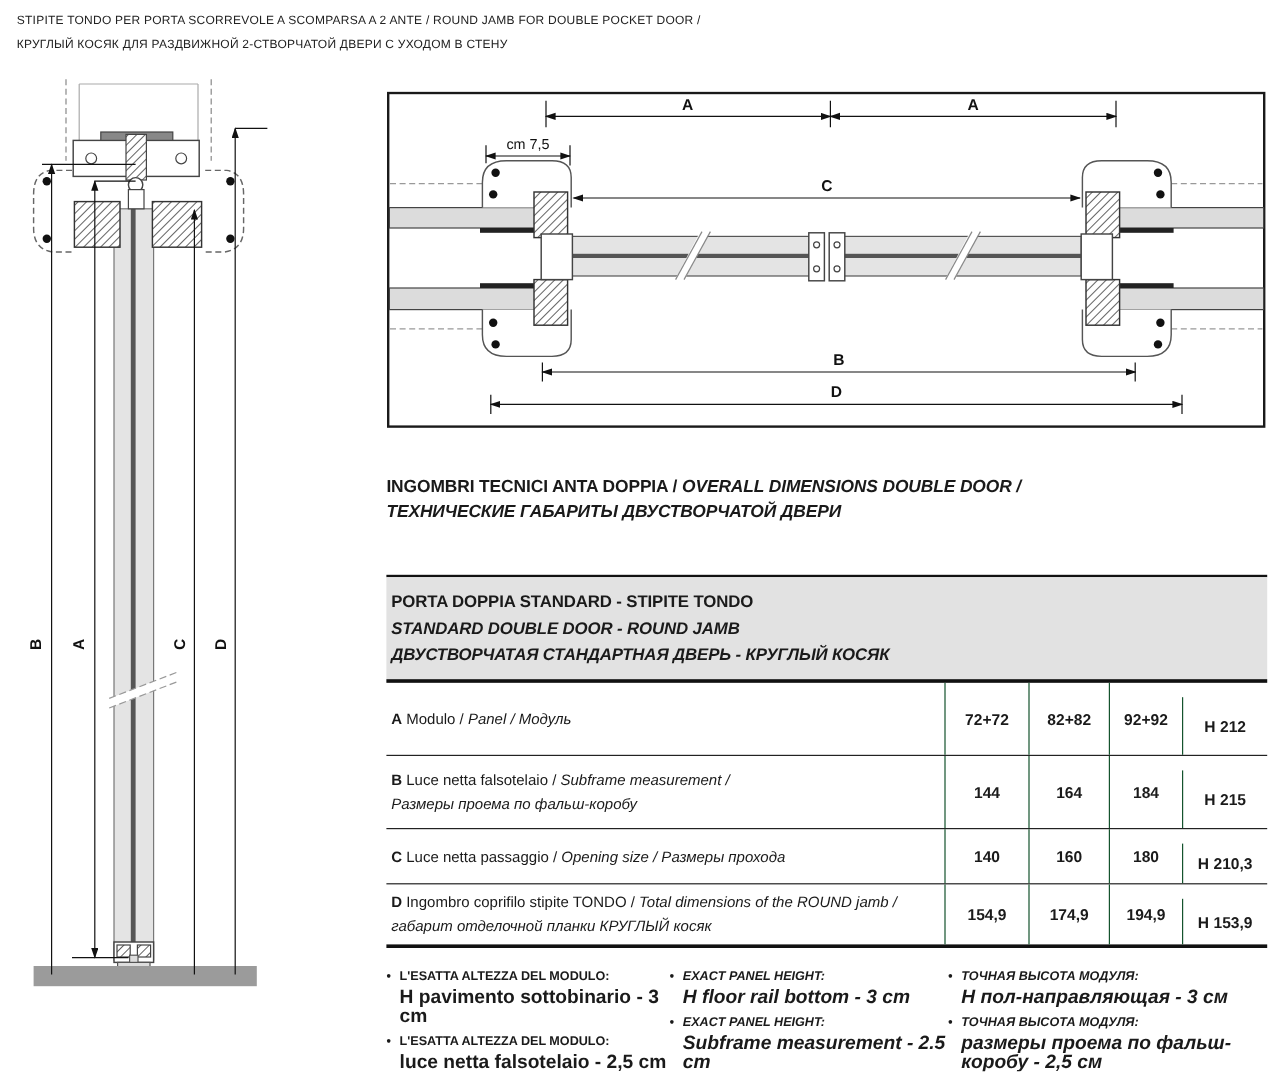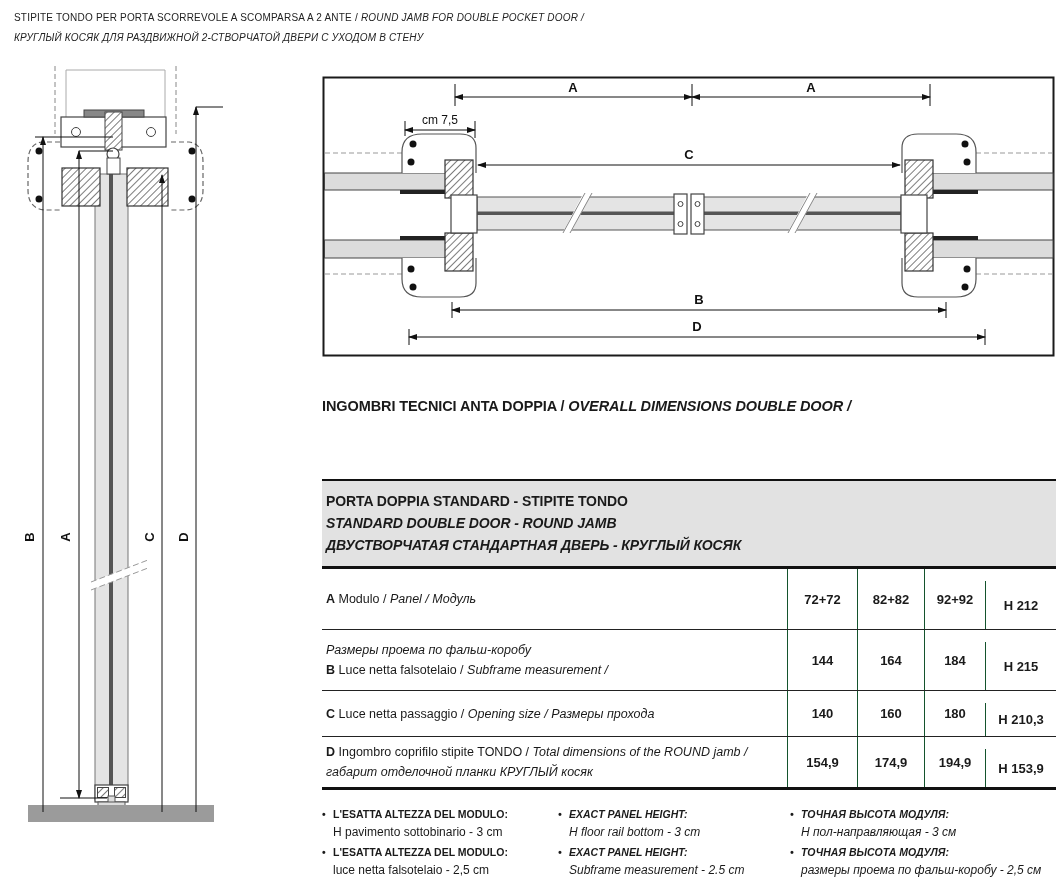--- a/index.html
+++ b/index.html
@@ -4,21 +4,21 @@
 <style>
   * { margin:0; padding:0; box-sizing:border-box; }
   html,body { background:#fff; }
   #page {
     position:relative; width:1064px; height:893px; background:#ffffff;
     font-family:"Liberation Sans", sans-serif; color:#1a1a1a; overflow:hidden;
   }
   
   #doc-title { position:absolute; left:14px; top:8px; width:760px;
     font-size:10px; letter-spacing:.2px; line-height:20px; color:#222; }
-  #doc-title .ital { font-style:italic; }
+  #doc-title .ital { }
   
   #section-heading { position:absolute; left:322px; top:396px; width:720px;
     font-size:14.5px; font-weight:bold; line-height:21px; letter-spacing:-0.1px; }
   #section-heading .ital { font-style:italic; }
   
   #spec-table { position:absolute; left:322px; top:479px; width:734px;
     border-top:2px solid #111; }
   .tbl-header { background:#e2e2e2; border-bottom:3px solid #111;
     padding:9px 6px 10px 4px; font-size:14px; font-weight:bold; line-height:22px;
     letter-spacing:-0.1px; }
@@ -35,21 +35,21 @@
   .h-a { height:61px; } .h-b { height:61px; } .h-c { height:46px; } .h-d { height:53px; }
   
   .fn-col { position:absolute; top:806px; font-size:10.5px; line-height:16px; }
   #fn-col-1 { left:322px; width:235px; }
   #fn-col-2 { left:558px; width:230px; }
   #fn-col-3 { left:790px; width:270px; }
   .fn-item { display:flex; margin-bottom:1px; }
   .fn-item .blt { width:11px; font-weight:bold; }
   .fn-body { flex:1; }
   .fn-title { font-weight:bold; }
-  .fn-text { font-size:12px; padding:2px 0 3px 0; }
+  .fn-text { font-size:16px; padding:2px 0 3px 0;font-weight:bold; }
   .fn-italic .fn-title, .fn-italic .fn-text, .fn-italic .blt { font-style:italic; }
   
   #plan-diagram { position:absolute; left:322px; top:76px; }
   #section-diagram { position:absolute; left:8px; top:62px; }
   svg text { font-family:"Liberation Sans", sans-serif; fill:#111; }
   .dim-label { font-size:13px; font-weight:bold; }
   .dim-small { font-size:12px; }
 </style>
 </head>
 <body>
@@ -239,20 +239,21 @@
       <text class="dim-label" x="489" y="16" text-anchor="middle">A</text>
       <text class="dim-small" x="118" y="48" text-anchor="middle">cm 7,5</text>
       <text class="dim-label" x="367" y="83" text-anchor="middle">C</text>
       <text class="dim-label" x="377" y="228" text-anchor="middle">B</text>
       <text class="dim-label" x="375" y="255" text-anchor="middle">D</text>
     </g>
   </svg>
 
   <div id="section-heading">
     <div><span>INGOMBRI TECNICI ANTA DOPPIA / </span><span class="ital">OVERALL DIMENSIONS DOUBLE DOOR /</span></div>
+    <div class="ital">ТЕХНИЧЕСКИЕ ГАБАРИТЫ ДВУСТВОРЧАТОЙ ДВЕРИ</div>
   </div>
 
   <div id="spec-table">
     <div class="tbl-header">
       <div>PORTA DOPPIA STANDARD - STIPITE TONDO</div>
       <div class="ital">STANDARD DOUBLE DOOR - ROUND JAMB</div>
       <div class="ital">ДВУСТВОРЧАТАЯ СТАНДАРТНАЯ ДВЕРЬ - КРУГЛЫЙ КОСЯК</div>
     </div>
 
     <div class="tbl-row h-a">
@@ -260,22 +261,22 @@
         <div><b class="key">A</b><span> Modulo / </span><i>Panel / Модуль</i></div>
       </div>
       <div class="val c1">72+72</div>
       <div class="val c2">82+82</div>
       <div class="val c3">92+92</div>
       <div class="val c4">H 212</div>
     </div>
 
     <div class="tbl-row h-b">
       <div class="desc">
+        <div><b class="key">B</b><span> Luce netta falsotelaio / </span><i>Subframe measurement /</i></div>
         <div><i>Размеры проема по фальш-коробу</i></div>
-        <div><b class="key">B</b><span> Luce netta falsotelaio / </span><i>Subframe measurement /</i></div>
       </div>
       <div class="val c1">144</div>
       <div class="val c2">164</div>
       <div class="val c3">184</div>
       <div class="val c4">H 215</div>
     </div>
 
     <div class="tbl-row h-c">
       <div class="desc">
         <div><b class="key">C</b><span> Luce netta passaggio / </span><i>Opening size / Размеры прохода</i></div>

